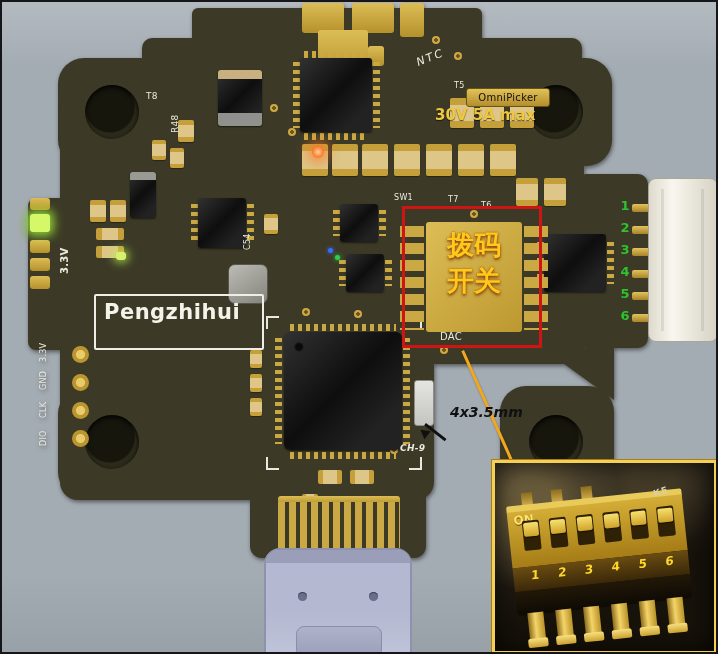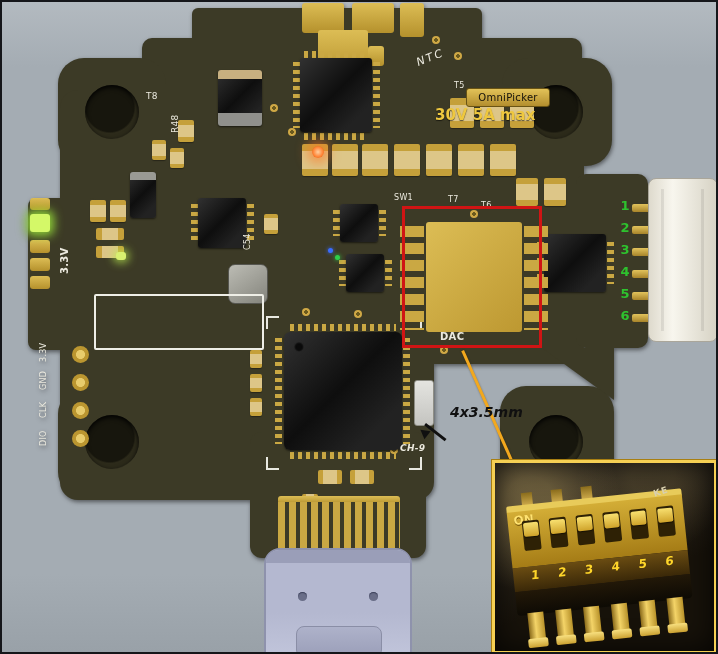--- a/index.html
+++ b/index.html
@@ -244,28 +244,29 @@
 
     <div class="sk" style="left:144px;top:90px;">T8</div>
     <div class="sk vert" style="left:178px;top:122px;">R48</div>
     <div class="sk" style="left:414px;top:50px;transform:rotate(-22deg);font-size:11px;font-style:italic;letter-spacing:2px;">NTC</div>
     <div class="sk" style="left:452px;top:80px;font-size:8px;">T5</div>
     <div class="sk" style="left:392px;top:192px;font-size:8px;">SW1</div>
     <div class="sk" style="left:446px;top:194px;font-size:8px;">T7</div>
     <div class="sk" style="left:479px;top:200px;font-size:8px;">T6</div>
     <div class="sk vert" style="left:250px;top:240px;font-size:8px;">C54</div>
     <div class="sk vert" style="left:68px;top:262px;font-size:10px;font-weight:bold;">3.3V</div>
-    <div class="sk" style="left:406px;top:330px;font-size:10px;font-weight:bold;padding-left:32px;">DAC</div>
+    <div class="sk" style="left:406px;top:330px;font-size:10px;font-weight:normal;padding-left:32px;">DAC</div>
     <div class="sk" style="left:398px;top:442px;font-weight:bold;font-style:italic;">CH-9</div>
     <div class="sk vert" style="left:46px;top:352px;font-size:8px;">3.3V</div>
     <div class="sk vert" style="left:46px;top:380px;font-size:8px;">GND</div>
     <div class="sk vert" style="left:46px;top:408px;font-size:8px;">CLK</div>
     <div class="sk vert" style="left:46px;top:436px;font-size:8px;">DIO</div>
 
     <div class="verbox">
+      <div class="designer">Pengzhihui</div>
     </div>
     <div class="badge">OmniPicker</div>
     <div class="rating">30V 5A max</div>
 
     <span class="pin-num" style="top:196px;">1</span>
     <span class="pin-num" style="top:218px;">2</span>
     <span class="pin-num" style="top:240px;">3</span>
     <span class="pin-num" style="top:262px;">4</span>
     <span class="pin-num" style="top:284px;">5</span>
     <span class="pin-num" style="top:306px;">6</span>
@@ -278,20 +279,24 @@
 
   <div class="usb-shell">
     <div class="usb-lip"></div>
     <div class="usb-dot" style="left:32px;top:42px;"></div>
     <div class="usb-dot" style="left:103px;top:42px;"></div>
     <div class="usb-inner"></div>
   </div>
 
   <div class="callout"></div>
   <div class="redbox"></div>
+  <div class="dip-label">
+    <div>拨码</div>
+    <div>开关</div>
+  </div>
   <div class="size-note">4x3.5mm</div>
   <div class="arrow-line"></div>
   <div class="arrow-head"></div>
 
   <div class="inset">
     <div class="sw3d">
       <div class="bpin" style="left:16px;"></div>
       <div class="bpin" style="left:46px;"></div>
       <div class="bpin" style="left:76px;"></div>
       <div class="sw-backedge"></div>

